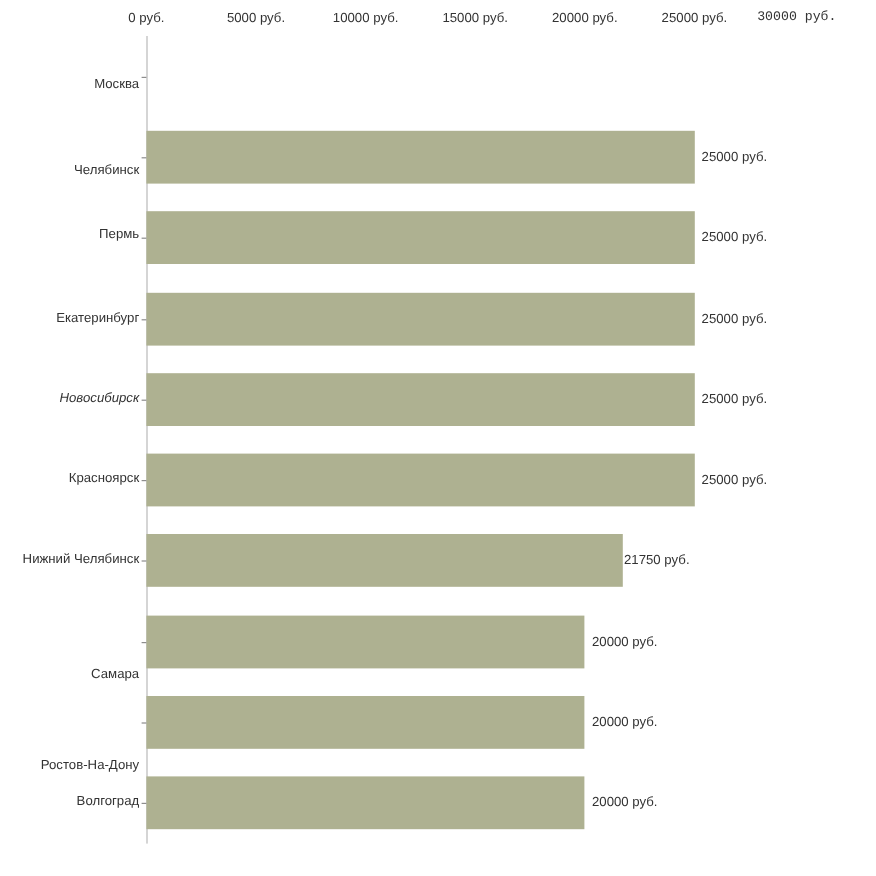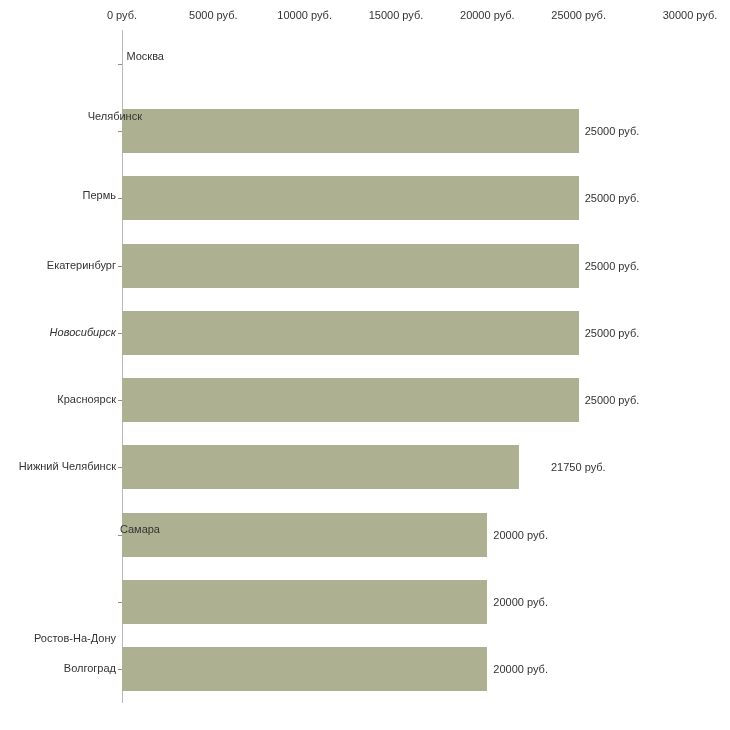--- a/index.html
+++ b/index.html
@@ -102,21 +102,21 @@
 
 <div id="chart-root">
 
   <div class="x-axis-labels">
       <div class="x-tick-label" style="left: 122px;">0 руб.</div>
       <div class="x-tick-label" style="left: 213.333px;">5000 руб.</div>
       <div class="x-tick-label" style="left: 304.667px;">10000 руб.</div>
       <div class="x-tick-label" style="left: 396px;">15000 руб.</div>
       <div class="x-tick-label" style="left: 487.333px;">20000 руб.</div>
       <div class="x-tick-label" style="left: 578.667px;">25000 руб.</div>
-      <div class="x-tick-label" style="left: 690px;">30000 руб.</div>
+      <div class="x-tick-label" style="left: 664px; font-family: Liberation Mono, monospace;">30000 руб.</div>
     </div>
 
   <div class="axis-line"></div>
 
   <div class="plot-area" id="plot-area">
       <div class="bar-row" style="top: 78.95px; height: 44px; left: 0px; width: 548px;">
         <div class="bar" style="width: 456.667px; background: rgb(174, 177, 145);"></div>
         <div class="bar-value" style="left: 456.667px;">25000 руб.</div>
       </div>
       <div class="bar-row" style="top: 146.25px; height: 44px; left: 0px; width: 548px;">
@@ -130,49 +130,49 @@
       <div class="bar-row" style="top: 280.85px; height: 44px; left: 0px; width: 548px;">
         <div class="bar" style="width: 456.667px; background: rgb(174, 177, 145);"></div>
         <div class="bar-value" style="left: 456.667px;">25000 руб.</div>
       </div>
       <div class="bar-row" style="top: 348.15px; height: 44px; left: 0px; width: 548px;">
         <div class="bar" style="width: 456.667px; background: rgb(174, 177, 145);"></div>
         <div class="bar-value" style="left: 456.667px;">25000 руб.</div>
       </div>
       <div class="bar-row" style="top: 415.45px; height: 44px; left: 0px; width: 548px;">
         <div class="bar" style="width: 397.3px; background: rgb(174, 177, 145);"></div>
-        <div class="bar-value" style="left: 413px; padding-left: 16px;">21750 руб.</div>
+        <div class="bar-value" style="left: 382px; padding-left: 16px;">21750 руб.</div>
       </div>
       <div class="bar-row" style="top: 482.75px; height: 44px; left: 0px; width: 548px;">
         <div class="bar" style="width: 365.333px; background: rgb(174, 177, 145);"></div>
         <div class="bar-value" style="left: 365.333px;">20000 руб.</div>
       </div>
       <div class="bar-row" style="top: 550.05px; height: 44px; left: 0px; width: 548px;">
         <div class="bar" style="width: 365.333px; background: rgb(174, 177, 145);"></div>
         <div class="bar-value" style="left: 365.333px;">20000 руб.</div>
       </div>
       <div class="bar-row" style="top: 617.35px; height: 44px; left: 0px; width: 548px;">
         <div class="bar" style="width: 365.333px; background: rgb(174, 177, 145);"></div>
         <div class="bar-value" style="left: 365.333px;">20000 руб.</div>
       </div>
     </div>
 
-<div class="cat-label-wrap" style="top: 50px; padding-left: 48px;">Москва</div>
+<div class="cat-label-wrap" style="top: 64px;">Москва</div>
     <div class="tick-dash" style="top: 63.65px;"></div>
-    <div class="cat-label-wrap" style="top: 110px; padding-left: 26px;">Челябинск</div>
+    <div class="cat-label-wrap" style="top: 136px;">Челябинск</div>
     <div class="tick-dash" style="top: 130.95px;"></div>
     <div class="cat-label-wrap" style="top: 189px;">Пермь</div>
     <div class="tick-dash" style="top: 198.25px;"></div>
     <div class="cat-label-wrap" style="top: 258.55px;">Екатеринбург</div>
     <div class="tick-dash" style="top: 265.55px;"></div>
     <div class="cat-label-wrap" style="top: 325.85px; font-style: italic;">Новосибирск</div>
     <div class="tick-dash" style="top: 332.85px;"></div>
     <div class="cat-label-wrap" style="top: 393.15px;">Красноярск</div>
     <div class="tick-dash" style="top: 400.15px;"></div>
     <div class="cat-label-wrap" style="top: 460.45px;">Нижний Челябинск</div>
     <div class="tick-dash" style="top: 467.45px;"></div>
-    <div class="cat-label-wrap" style="top: 523px; margin-left: 44px;">Самара</div>
+    <div class="cat-label-wrap" style="top: 556px;">Самара</div>
     <div class="tick-dash" style="top: 534.75px;"></div>
     <div class="cat-label-wrap" style="top: 619px; margin-top: 13px;">Ростов-На-Дону</div>
     <div class="tick-dash" style="top: 602.05px;"></div>
     <div class="cat-label-wrap" style="top: 662.35px;">Волгоград</div>
     <div class="tick-dash" style="top: 669.35px;"></div>
   </div>
 
 </body></html>

